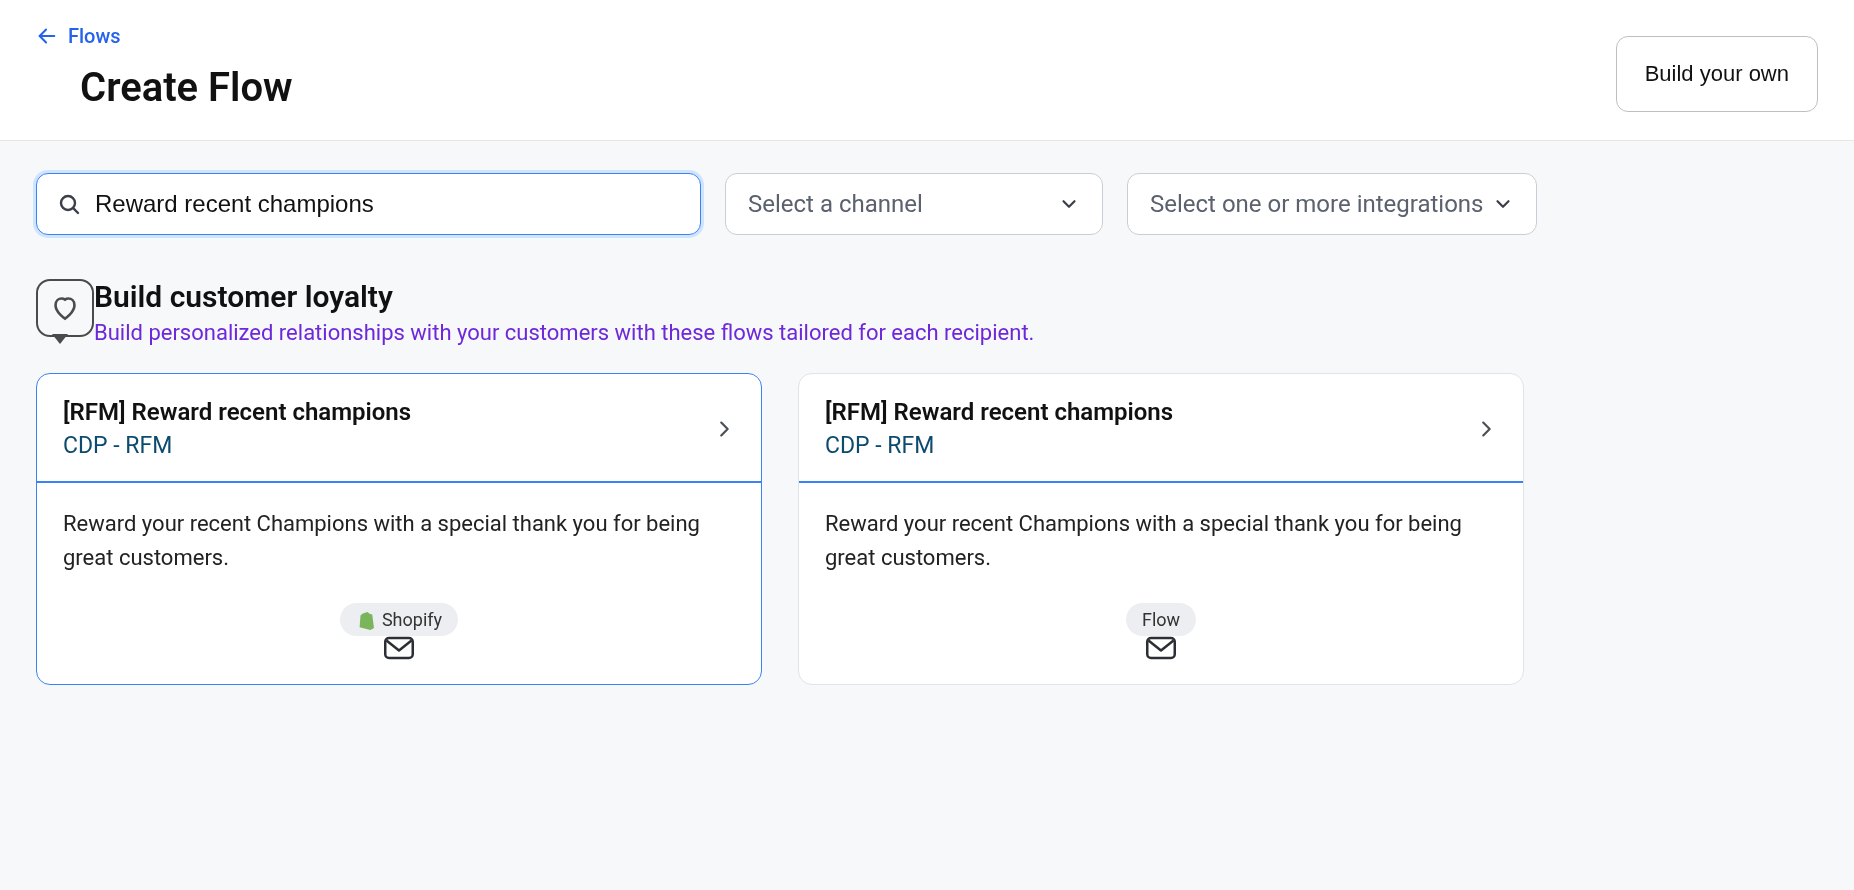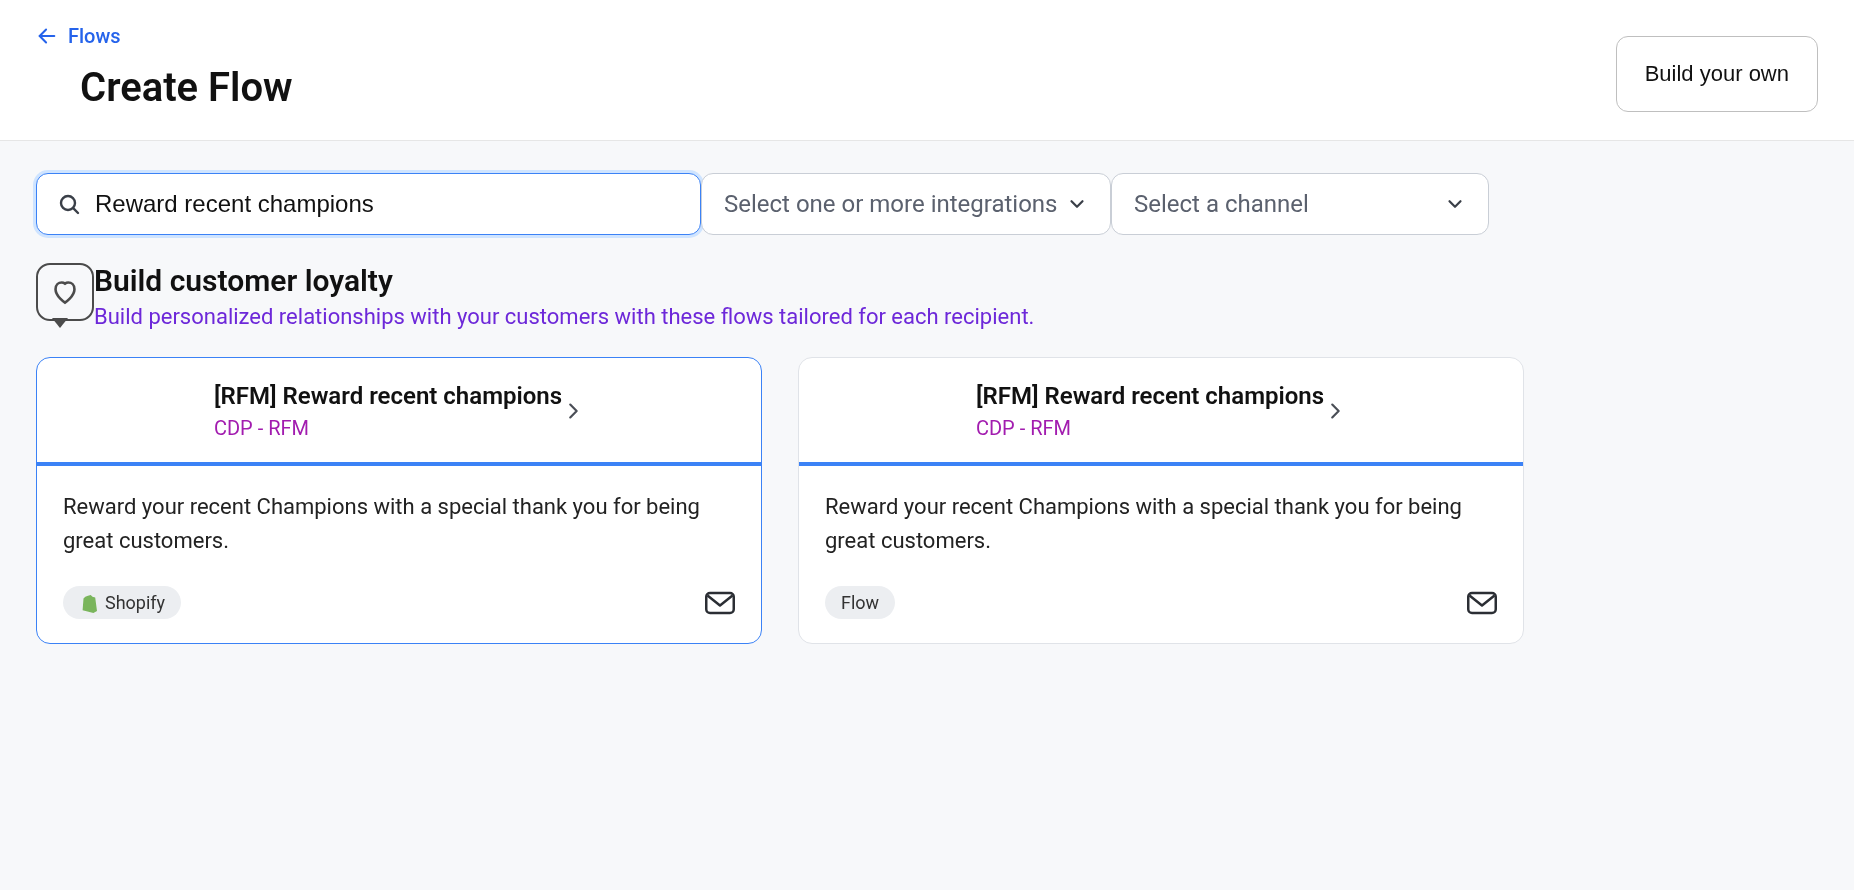--- a/index.html
+++ b/index.html
@@ -49,22 +49,22 @@
     color: #111;
     cursor: pointer;
   }
   .content {
     background: #f7f8fa;
     padding: 32px 36px;
     min-height: calc(100vh - 140px);
   }
   .filters {
     display: flex;
-    gap: 0;
-    margin-bottom: 28px;
+    gap: 24px;
+    margin-bottom: 44px;
   }
   .search-wrap {
     flex: 0 0 665px;
     display: flex;
     align-items: center;
     gap: 14px;
     border: 1.5px solid #c9ced6;
     border-radius: 12px;
     padding: 0 20px;
     height: 62px;
@@ -142,48 +142,49 @@
     border-radius: 14px;
     overflow: hidden;
     display:flex;
     flex-direction:column;
   }
   .card.selected {
     border-color: #3b82f6;
   }
   .card-head {
     display:flex;
-    justify-content:center;
+    justify-content:space-between;
     align-items:center;
     padding: 24px 26px 22px 26px;
-    border-bottom: 4px solid #3b82f6;
+    border-bottom: 2px solid #3b82f6;
     cursor:pointer;
   }
   .card-head-texts{display:flex;flex-direction:column;gap:6px;}
   .card-title {
     font-size: 24px;
     font-weight: 600;
     color:#111;
   }
   .card-meta {
-    font-size: 20px;
-    color:#a21caf;
+    font-size: 23px;
+    color:#0c4a6e;
   }
   .card-body {
     padding: 24px 26px 10px 26px;
     font-size: 22px;
     color:#222;
     line-height:1.55;
     flex:1;
   }
   .card-footer {
     display:flex;
     justify-content:space-between;
     align-items:center;
     padding: 18px 26px 24px 26px;
+    flex-direction: column;
   }
   .tag {
     display:inline-flex;
     align-items:center;
     gap:8px;
     background:#eceef1;
     border-radius: 18px;
     padding: 6px 16px;
     font-size:18px;
     color:#333;
@@ -213,28 +214,28 @@
 <div class="content">
 
   <div class="filters">
     <div class="search-wrap">
       <svg width="24" height="24" viewBox="0 0 24 24" fill="none" stroke="#3a3f48" stroke-width="2.4" stroke-linecap="round">
           <circle cx="11" cy="11" r="7"></circle>
           <line x1="21" y1="21" x2="16.2" y2="16.2"></line>
         </svg>
       <input class="search-input" value="Reward recent champions" style="">
     </div>
+    <div class="select-box select-channel">
+      <span>Select a channel</span>
+      <svg class="chevron-down" width="22" height="22" viewBox="0 0 24 24" fill="none" stroke-width="2.4" stroke-linecap="round" stroke-linejoin="round">
+          <polyline points="6 9 12 15 18 9"></polyline>
+        </svg>
+    </div>
     <div class="select-box select-integrations">
       <span>Select one or more integrations</span>
-      <svg class="chevron-down" width="22" height="22" viewBox="0 0 24 24" fill="none" stroke-width="2.4" stroke-linecap="round" stroke-linejoin="round">
-          <polyline points="6 9 12 15 18 9"></polyline>
-        </svg>
-    </div>
-    <div class="select-box select-channel">
-      <span>Select a channel</span>
       <svg class="chevron-down" width="22" height="22" viewBox="0 0 24 24" fill="none" stroke-width="2.4" stroke-linecap="round" stroke-linejoin="round">
           <polyline points="6 9 12 15 18 9"></polyline>
         </svg>
     </div>
   </div>
 
   <div class="section-header">
     <div class="section-icon">
       <svg width="30" height="26" viewBox="0 0 24 22" fill="none" stroke="#4b4b4b" stroke-width="2.2">
           <path d="M12 20s-8-5.2-8-11.3C4 5 6.6 3 9.2 3c1.6 0 2.8 .9 2.8 .9S13.2 3 14.8 3C17.4 3 20 5 20 8.7 20 14.8 12 20 12 20z"></path>

